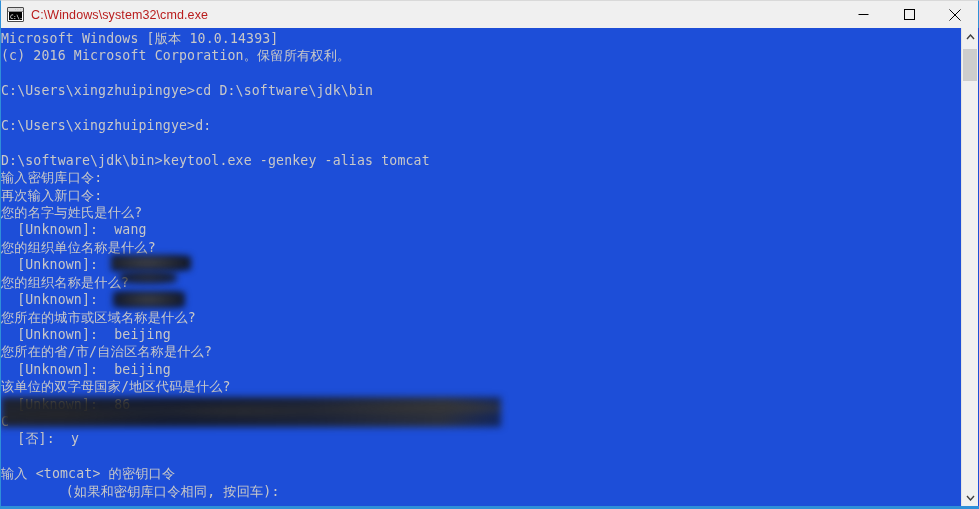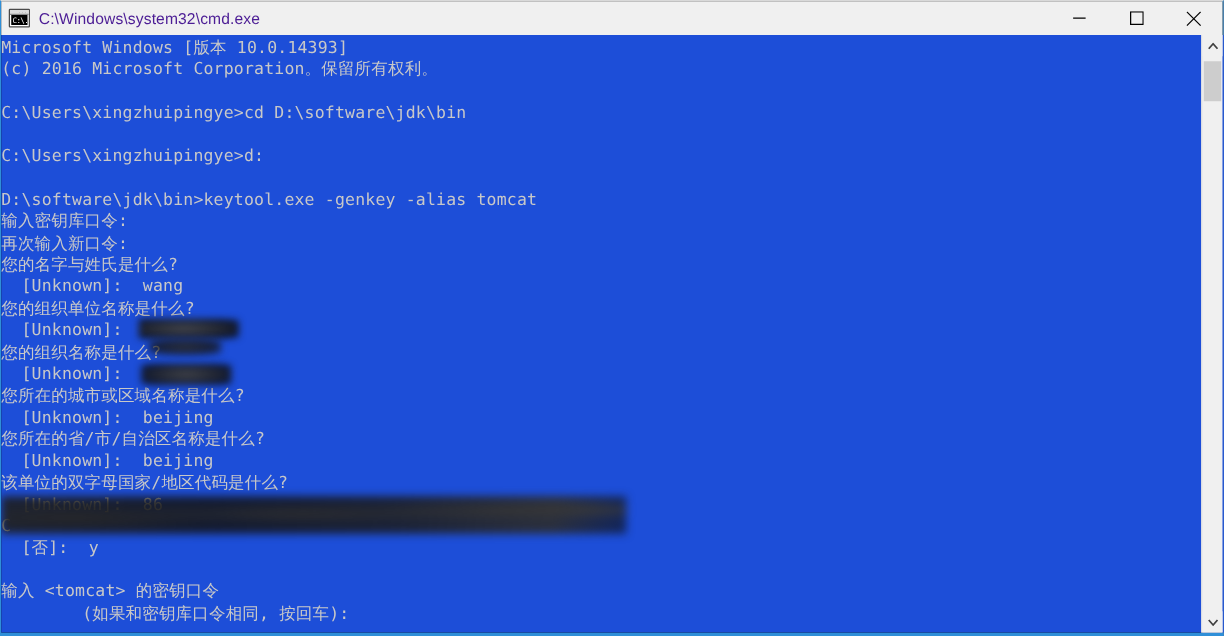--- a/index.html
+++ b/index.html
@@ -73,21 +73,21 @@
   #app-icon .icon-dots {
     position: absolute;
     right: 1px; top: 0px;
     font-size: 4px;
     color: #7a7a7a;
     letter-spacing: 1px;
     line-height: 4px;
   }
   #title-text {
     font-size: 12.5px;
-    color: #4c1d95;
+    color: #b91c1c;
     font-family: "Liberation Sans", sans-serif;
     white-space: nowrap;
     letter-spacing: 0.1px;
   }
   #window-controls {
     position: absolute;
     right: 0; top: 0;
     height: 27px;
     display: flex;
   }

